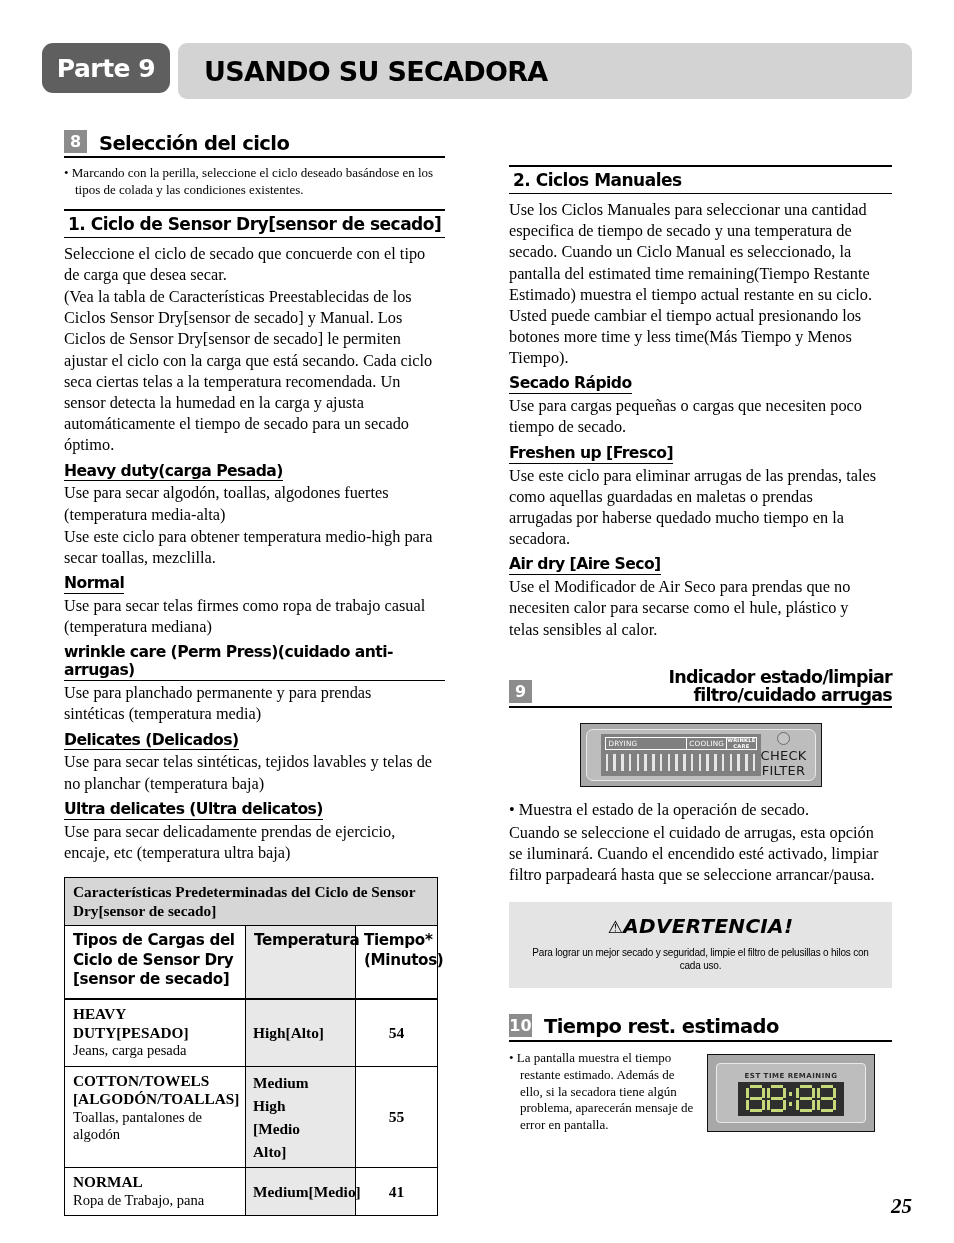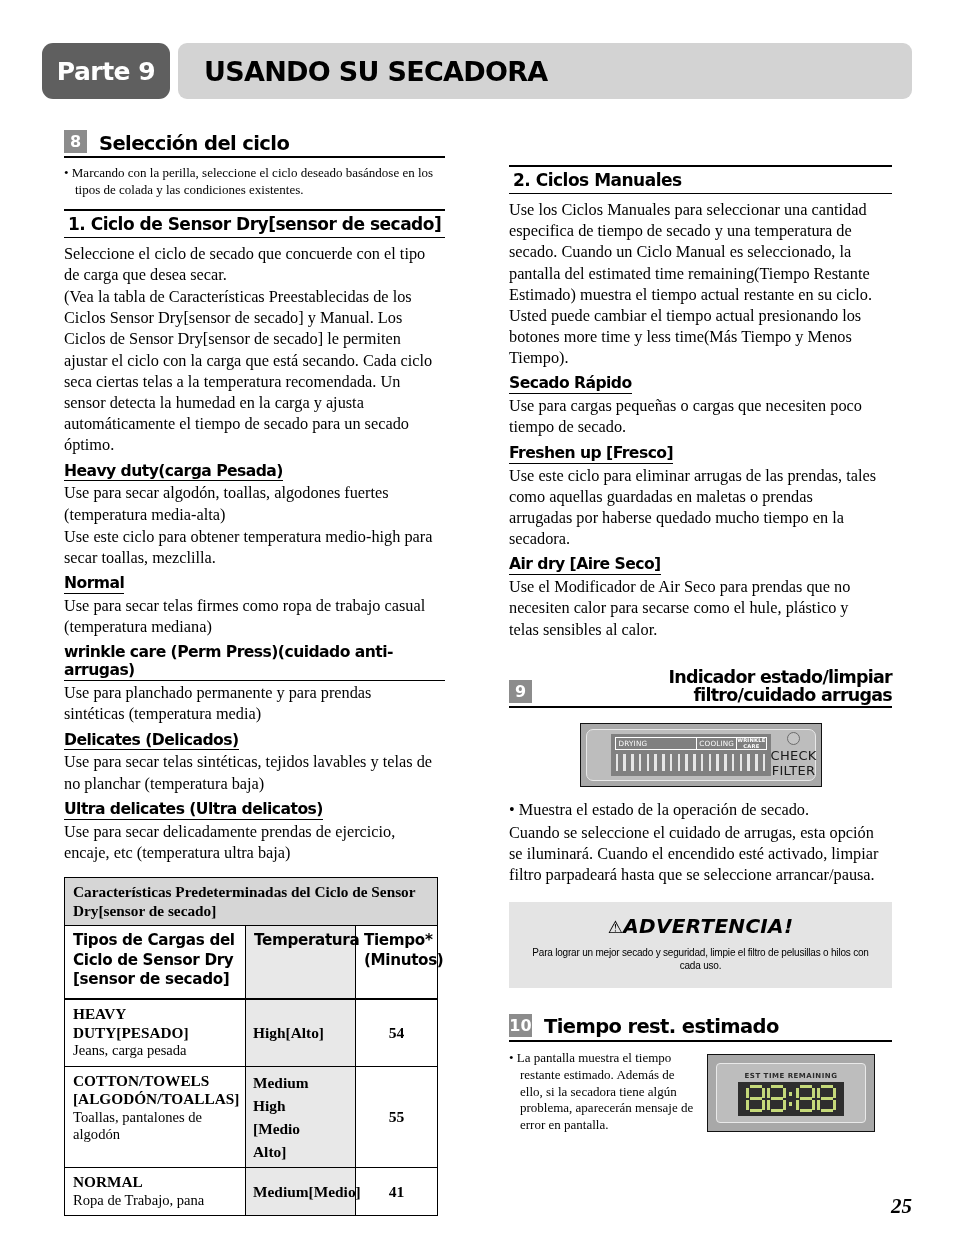--- a/index.html
+++ b/index.html
@@ -26,21 +26,21 @@
     left: 42px;
     top: 43px;
     width: 870px;
     height: 56px;
   }
   .part-badge {
     position: absolute;
     left: 0;
     top: 0;
     width: 128px;
-    height: 56px;
+    height: 50px;
     background: #5f5f5f;
     border-radius: 11px;
     color: #ffffff;
     font-family: "DejaVu Sans", sans-serif;
     font-weight: bold;
     font-size: 25px;
     display: flex;
     align-items: center;
     justify-content: center;
     letter-spacing: -0.5px;
@@ -230,21 +230,21 @@
   }
   .panel-inner {
     width: 100%;
     height: 100%;
     background: #bdbdbd;
     border-radius: 7px;
     border: 1.4px solid #e9e9e9;
     box-sizing: border-box;
     display: flex;
     align-items: center;
-    padding: 0 24px;
+    padding: 0 14px;
   }
   .panel-screen {
     width: 160px;
     height: 42px;
     background: #808080;
     position: relative;
     flex: 0 0 auto;
   }
   .panel-labels {
     position: absolute;

